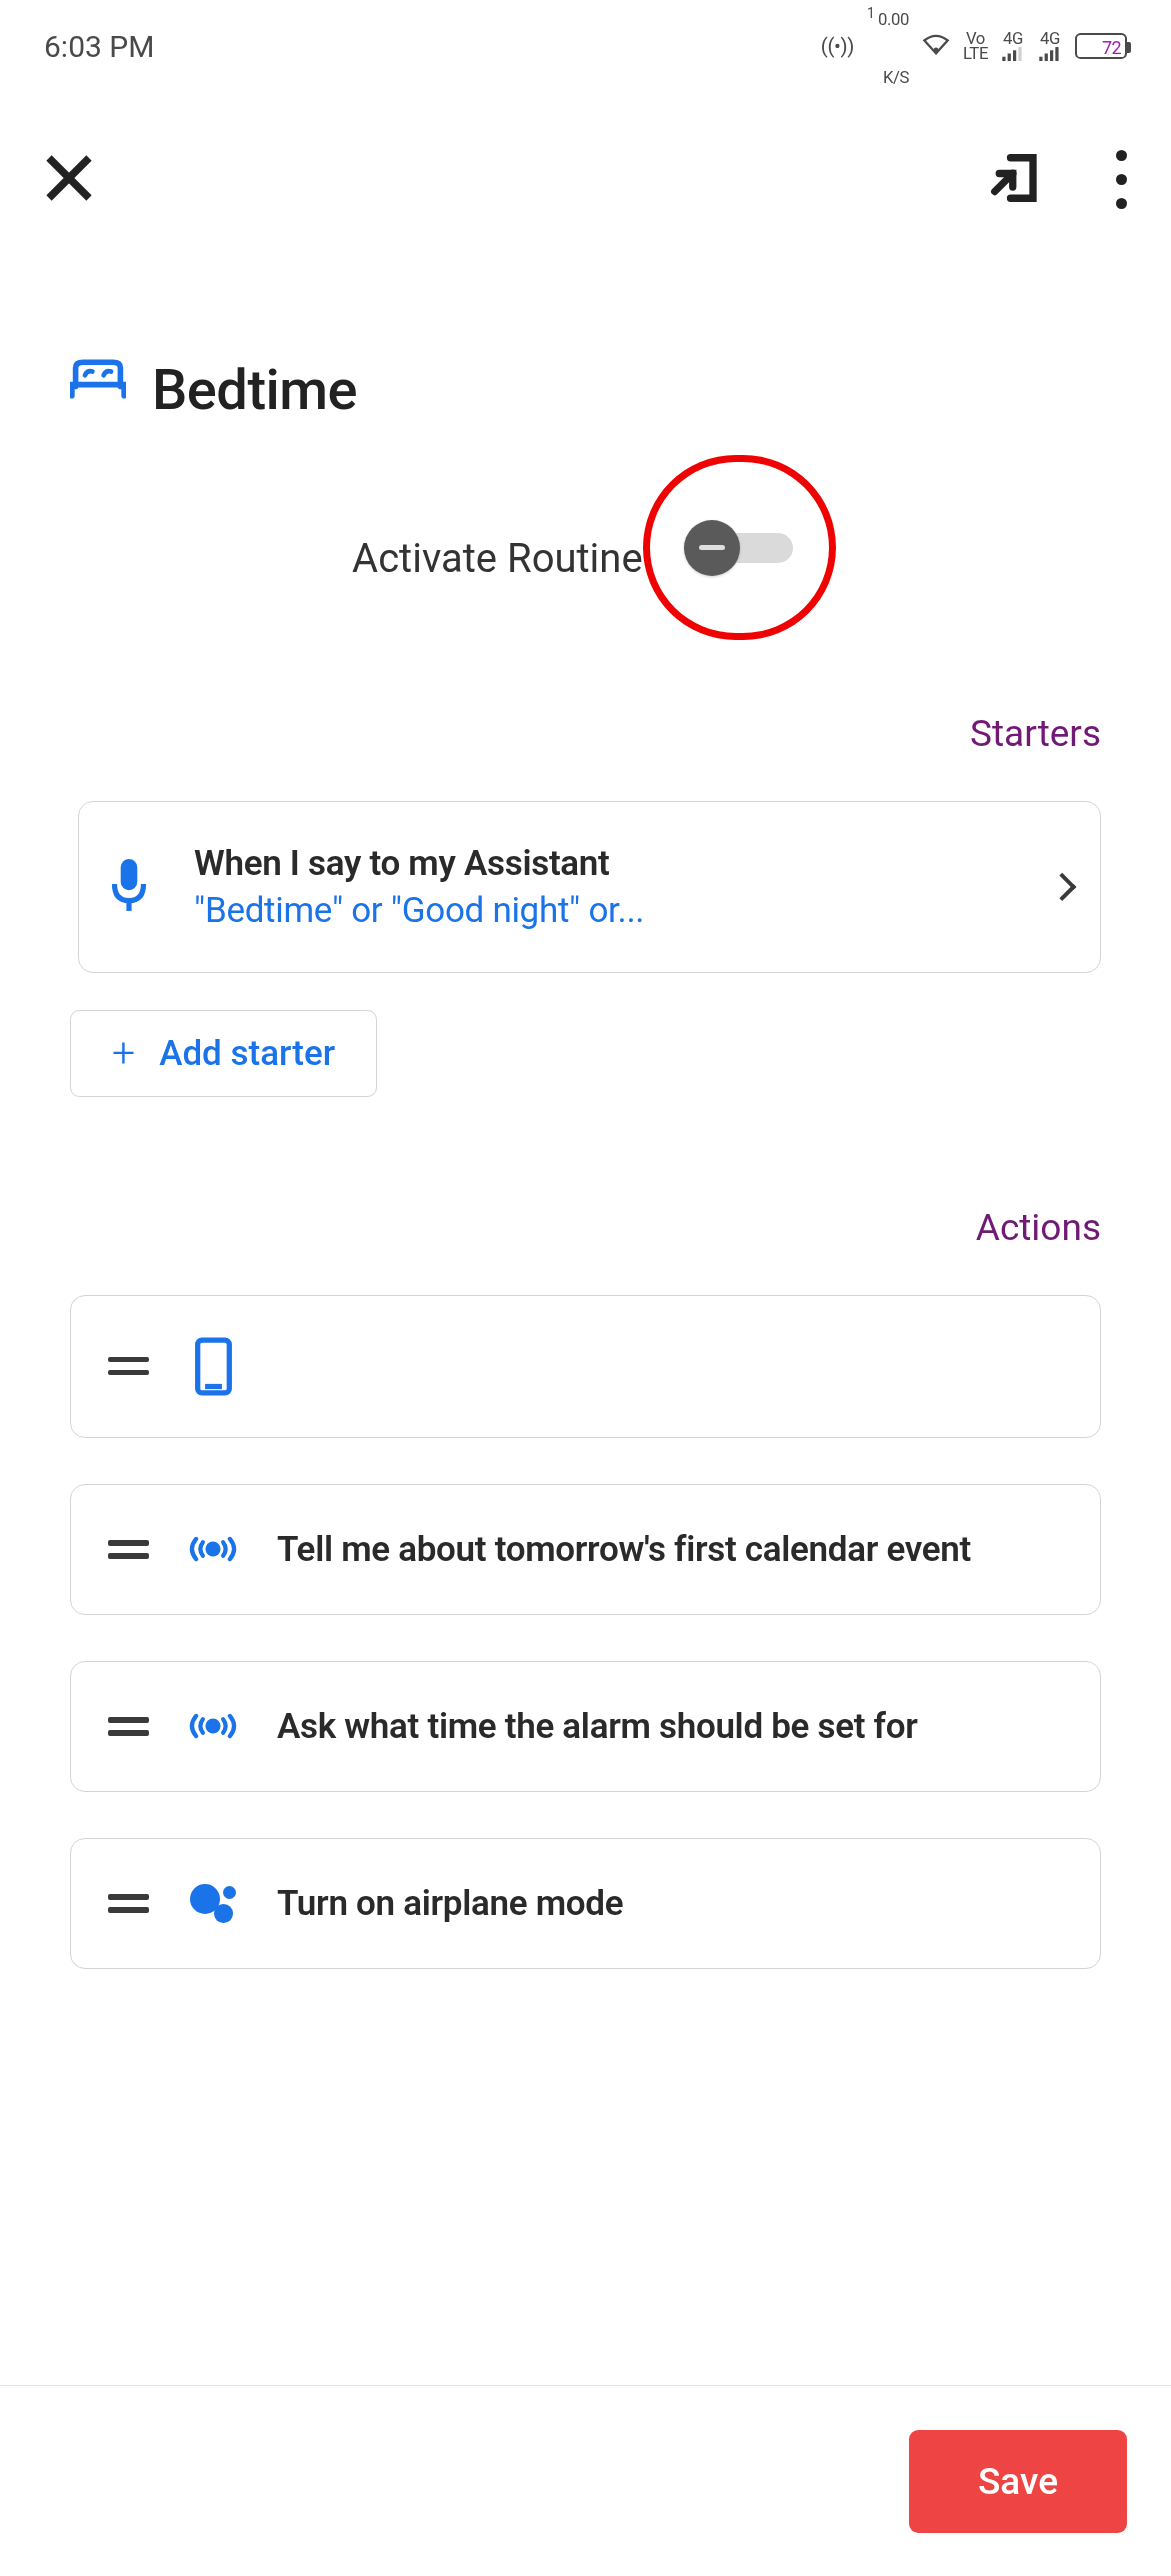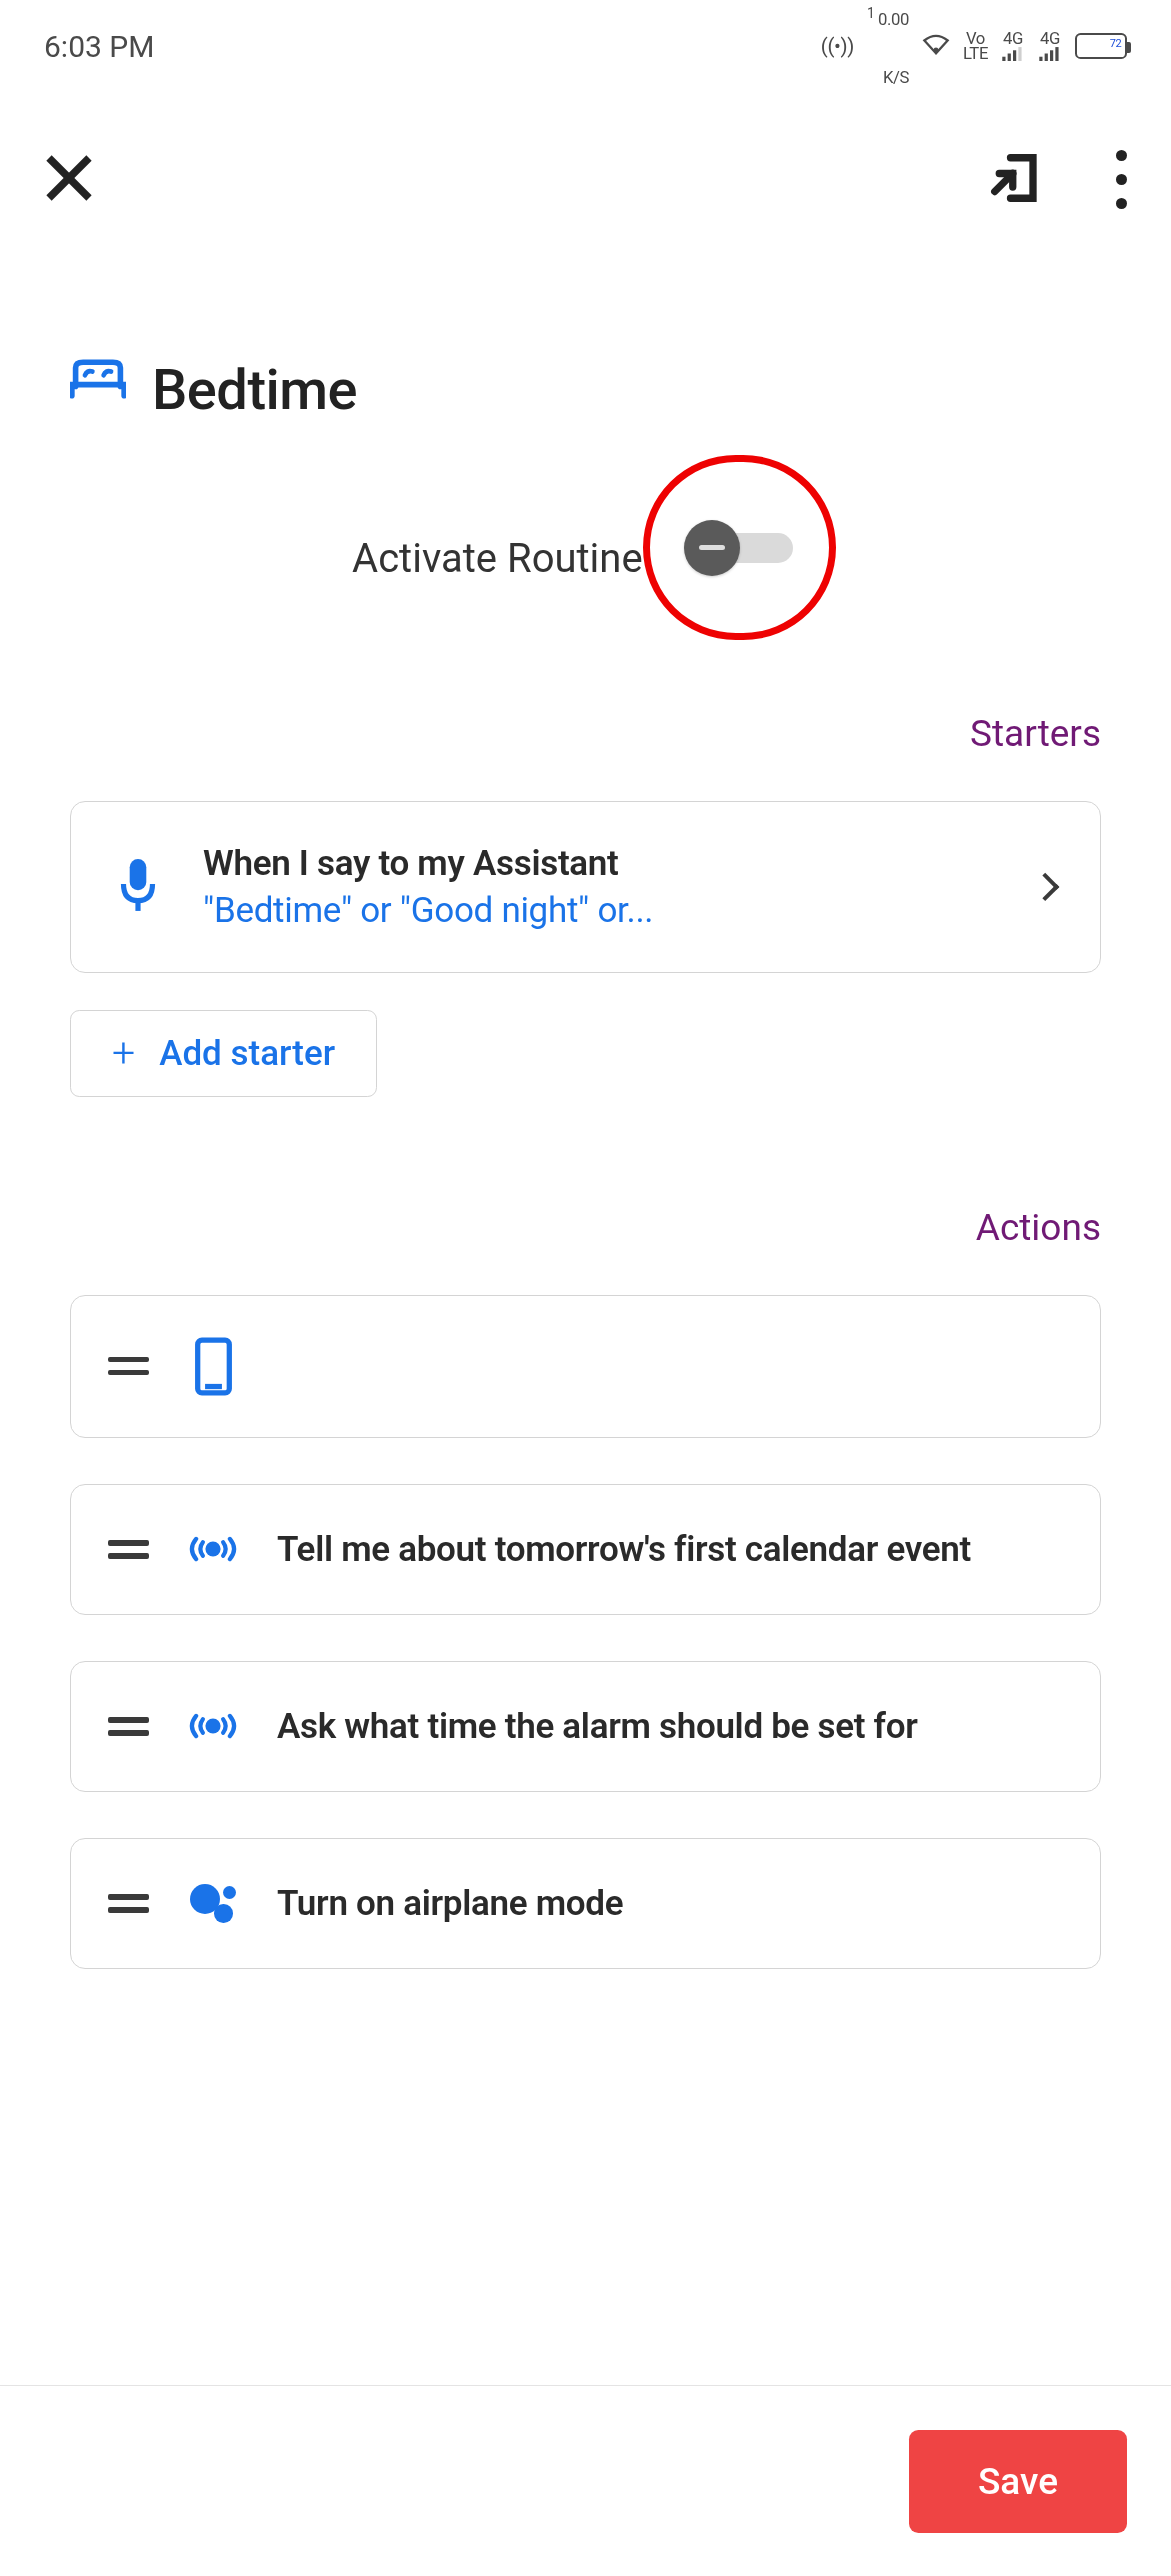--- a/index.html
+++ b/index.html
@@ -12,21 +12,21 @@
       font-size: 30px; color: #4a4a4a; font-weight: 400;
     }
     .status-right { display: flex; align-items: center; gap: 13px; font-size: 20.4px; letter-spacing: -0.4px; }
     .status-right .ks { display: flex; flex-direction: column; align-items: flex-end; line-height: 0.9; font-size: 16.7px; gap: 43px; }
     .status-right .stack { display: flex; flex-direction: column; align-items: center; line-height: 0.9; font-size: 16.7px; }
     .battery {
       width: 52px; height: 26px; border: 2.3px solid #4a4a4a; border-radius: 5.6px;
       position: relative; display: flex; align-items: center; padding: 1.9px;
     }
     .battery::after { content: ''; position: absolute; right: -5.6px; top: 6.5px; width: 3.7px; height: 11px; background: #4a4a4a; border-radius: 0 1.9px 1.9px 0; }
-    .battery .num { position: absolute; right: 3.7px; top: 1.9px; font-size: 11px; color: #1d4ed8; }
+    .battery .num { position: absolute; right: 3.7px; top: 1.9px; font-size: 18px; color: #a21caf; }
 
     
     .toolbar {
       display: flex; align-items: center; justify-content: space-between;
       padding: 65px 44px 37px 44px;
     }
     .tb-right { display: flex; align-items: center; gap: 74px; }
     .close-x { width: 50px; height: 50px; stroke: #222; stroke-width: 6; }
     .shortcut-icon { width: 54px; height: 54px; stroke: #222; stroke-width: 6.5; fill: none; }
     .more-dots { display: flex; flex-direction: column; gap: 13px; align-items: center; }
@@ -54,21 +54,21 @@
       box-shadow: 0 0.9px 2.8px rgba(0,0,0,.2);
     }
     .toggle .knob .dash { width: 26px; height: 4.6px; background: #dedede; border-radius: 2.8px; }
 
     .section-label { font-size: 37px; color: #701a75; padding-top: 72px; text-align: right; }
 
     .card {
       border: 1.4px solid #d4d4d4; border-radius: 15px; margin-top: 46px;
       display: flex; align-items: center; padding: 33px 37px; gap: 43px;
     }
-    .starter-card { padding: 41px 45px; }
+    .starter-card { padding: 41px 28px; margin-left: 8px; }
     .starter-body { flex: 1; }
     .starter-title { font-size: 35px; font-weight: 600; color: #2a2a2a; letter-spacing: -0.3px; }
     .starter-sub { font-size: 35px; color: #1a73e8; padding-top: 5.6px; letter-spacing: -0.3px; }
     .mic { width: 44px; height: 56px; fill: #1a73e8; }
     .chevron { width: 20.4px; height: 20.4px; border-top: 4.6px solid #3a3a3a; border-right: 4.6px solid #3a3a3a; transform: rotate(45deg); }
 
     .add-starter {
       display: inline-flex; border: 1.4px solid #d4d4d4; border-radius: 9.3px;
       padding: 22px 41px; margin-top: 37px; align-items: center; gap: 24px;
       color: #1a73e8; font-size: 35px; font-weight: 500;

